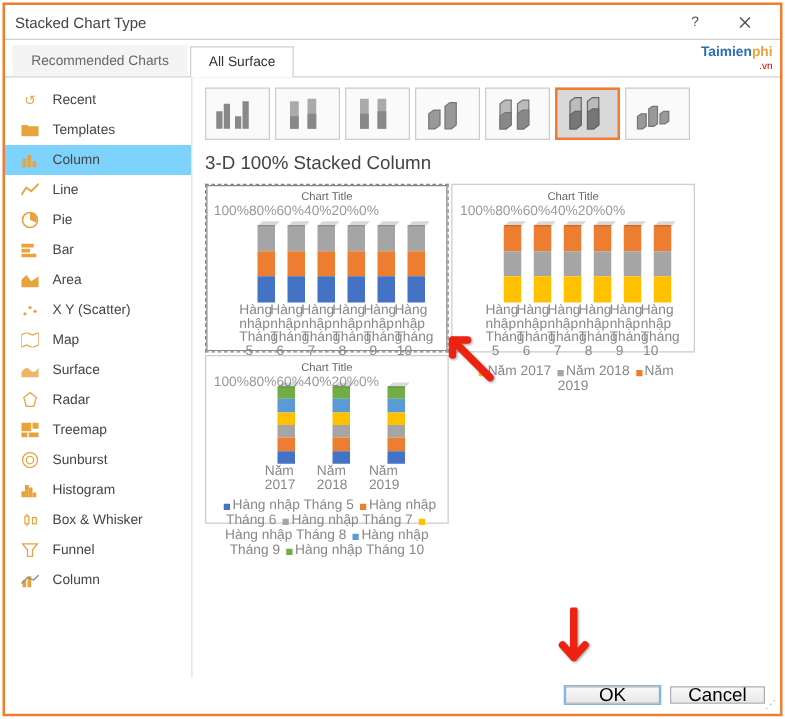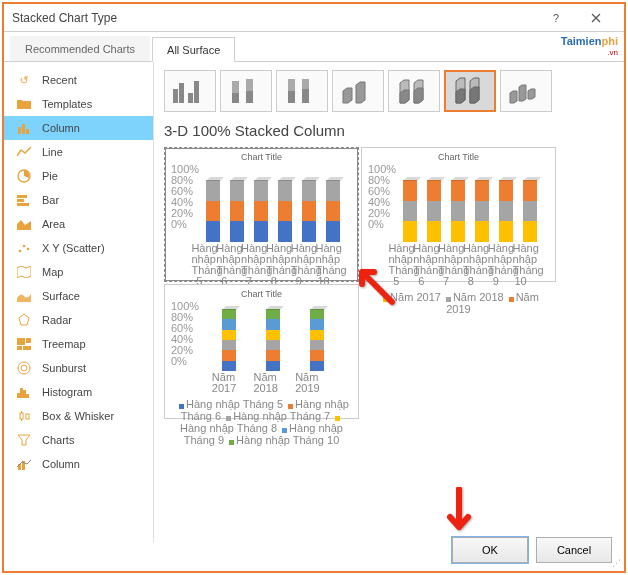--- a/index.html
+++ b/index.html
@@ -19,31 +19,31 @@
 .main{flex:1;padding:8px 10px;overflow:hidden}
 .subtypes{display:flex;gap:4px;margin-bottom:10px}
 .st{width:52px;height:42px;border:1px solid #ccc;background:#fafafa;display:flex;align-items:center;justify-content:center;cursor:default}
 .st.sel{border:2px solid #ed7d31;background:#d9d9d9}
 .st svg{width:40px;height:32px}
 .chartname{font-size:15px;color:#444;margin-bottom:8px}
 .previews{display:flex;flex-wrap:wrap;gap:2px}
 .pv{width:195px;height:135px;border:1px solid #ccc;background:#fff;padding:4px;position:relative}
 .pv.sel{box-shadow:0 0 0 1px #888 inset;border:1px dashed #888}
 .pv .ct{text-align:center;font-size:9px;color:#666;margin-bottom:2px}
-.pv .axis{position:absolute;left:2px;top:0;bottom:0;width:18px;font-size:6px;color:#999;display:flex;flex-direction:column;line-height:1}
+.pv .axis{position:absolute;left:2px;top:0;bottom:0;width:18px;font-size:6px;color:#999;display:flex;flex-direction:row;justify-content:space-between;line-height:1}
 .pv .bars3d{display:flex;align-items:flex-end;justify-content:center;gap:10px;height:78px;padding-left:22px}
 .col3d{width:14px;height:62px;display:flex;flex-direction:column;position:relative}
 .col3d::before{content:"";position:absolute;top:-3px;left:2px;width:14px;height:4px;background:rgba(0,0,0,.15);transform:skewX(-45deg)}
 .seg{width:100%}
 .xl{display:flex;justify-content:space-around;font-size:5px;color:#888;padding:0 18px;line-height:1;text-align:center;margin-top:1px}
 .xl span{width:16px}
 .leg{text-align:center;font-size:6px;color:#888;margin-top:4px}
 .leg .d{display:inline-block;width:5px;height:5px;margin:0 2px 0 5px;vertical-align:middle}
 .footer{position:absolute;bottom:8px;right:12px;display:flex;gap:8px;align-items:center}
-.btn{width:76px;height:26px;border:1px solid #adadad;background:linear-gradient(#f8f8f8,#e8e8e8);display:flex;align-items:center;justify-content:center;font-size:11px;cursor:default}
+.btn{width:76px;height:14px;border:1px solid #adadad;background:linear-gradient(#f8f8f8,#e8e8e8);display:flex;align-items:center;justify-content:center;font-size:15px;cursor:default}
 .btn.primary{box-shadow:0 0 0 1px #7eb4ea}
 .resize{position:absolute;right:2px;bottom:2px;width:10px;height:10px;color:#aaa;font-size:9px;line-height:1}
 .watermark{position:absolute;top:28px;right:6px;font-size:14px;font-weight:bold}
 .watermark .a{color:#2a6fb5}.watermark .b{color:#e8a33d}.watermark .c{color:#c00;font-size:8px;display:block;text-align:right;font-weight:normal}
 .arrow{position:absolute;pointer-events:none}
 .arrow svg{filter:drop-shadow(1px 1px 1px rgba(0,0,0,.35))}
 </style>
 </head>
 <body>
 
@@ -202,21 +202,21 @@
             </svg>
           </span>
           <span>Box &amp; Whisker</span>
         </div>
       <div class="side-item">
           <span class="ic">
             <svg width="14" height="12" viewBox="0 0 14 12">
               <path d="M1 1 L13 1 L9 6 L9 11 L5 11 L5 6 Z" fill="none" stroke="#e8a33d"></path>
             </svg>
           </span>
-          <span>Charts</span>
+          <span>Funnel</span>
         </div>
       <div class="side-item">
           <span class="ic">
             <svg width="14" height="12" viewBox="0 0 14 12">
               <rect x="1" y="6" width="3" height="6" fill="#e8a33d"></rect>
               <rect x="5" y="3" width="3" height="9" fill="#e8a33d"></rect>
               <polyline points="0,9 5,4 10,6 14,2" fill="none" stroke="#888"></polyline>
             </svg>
           </span>
           <span>Column</span>

